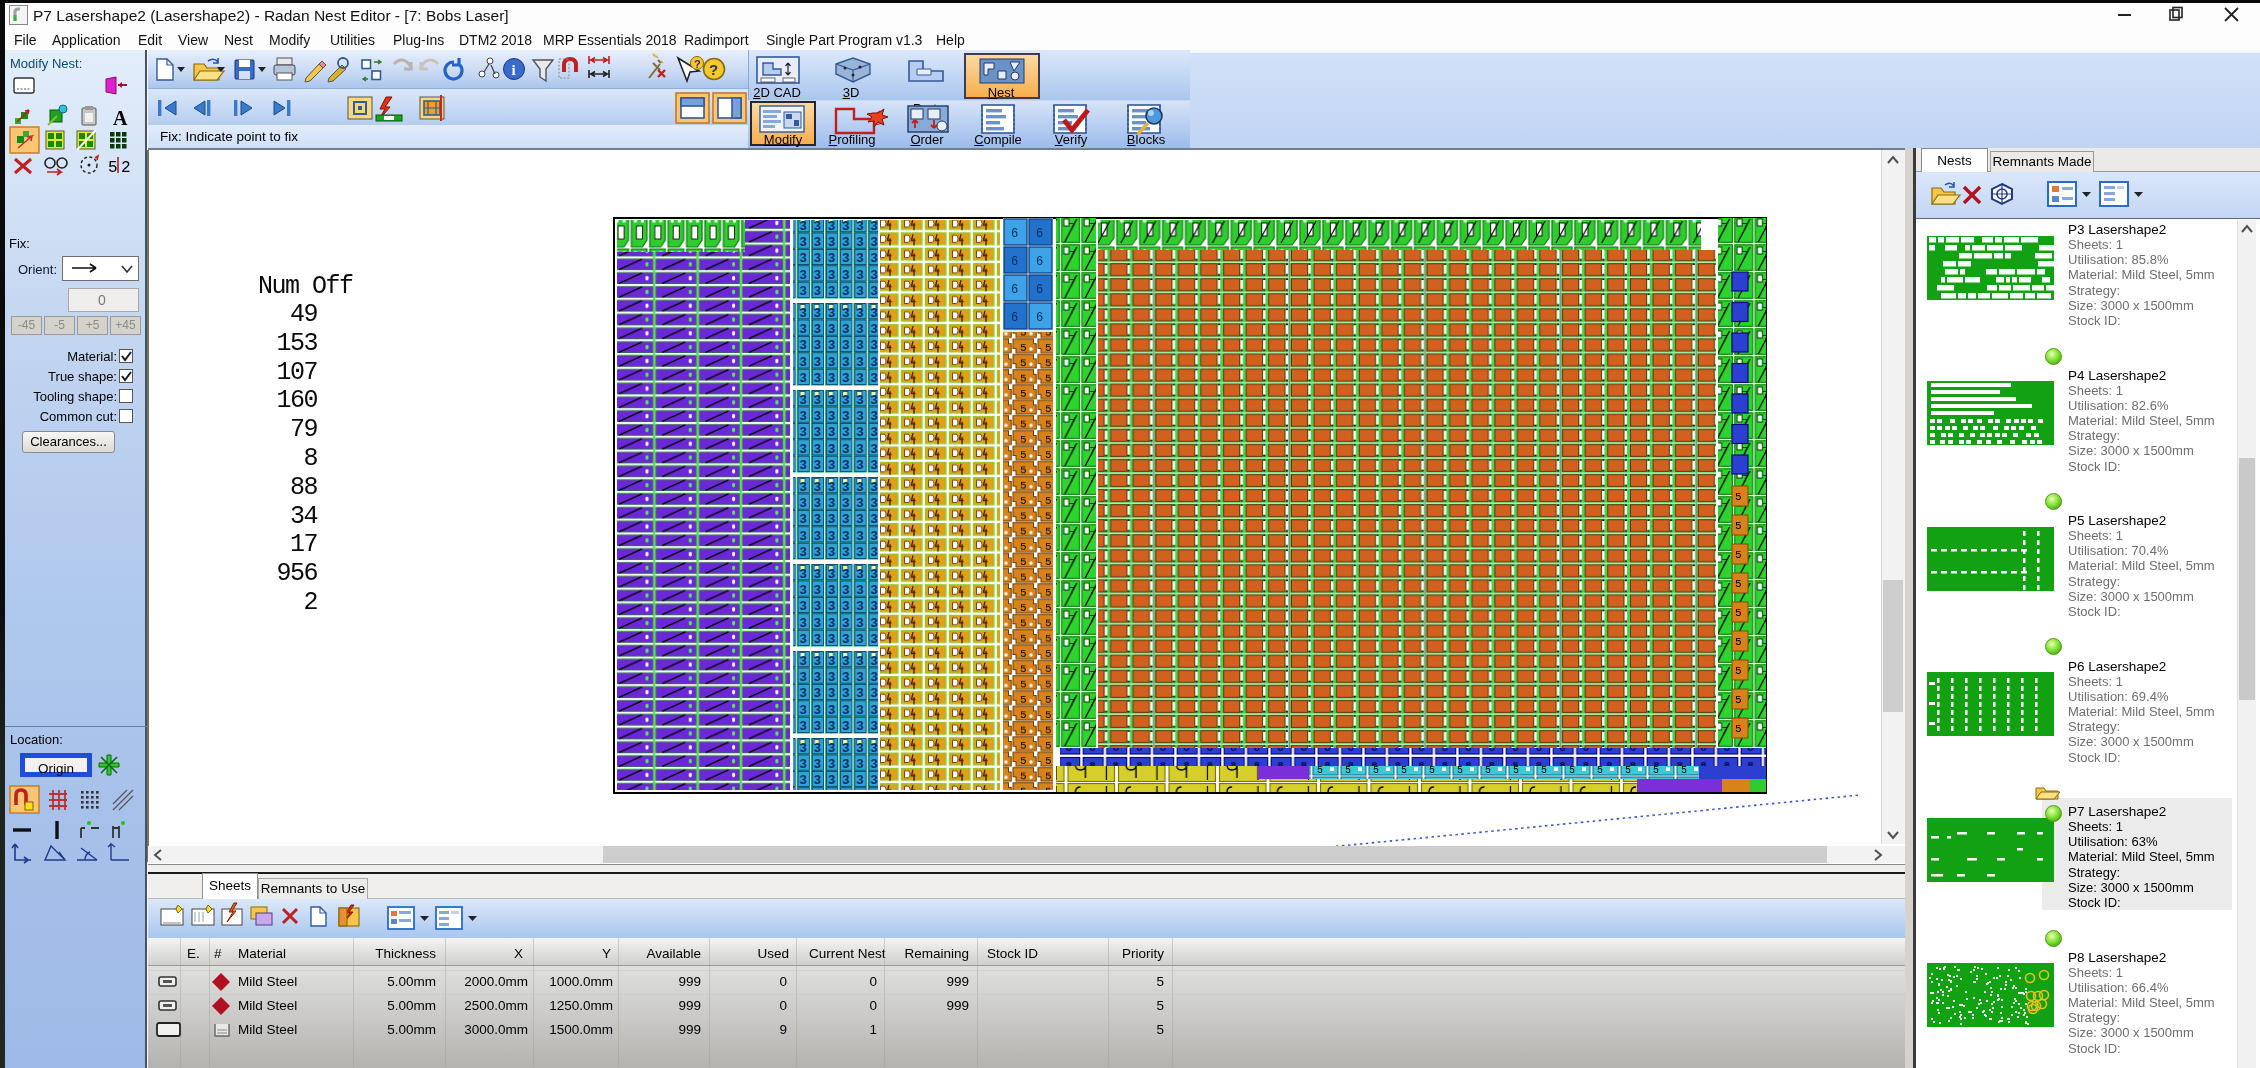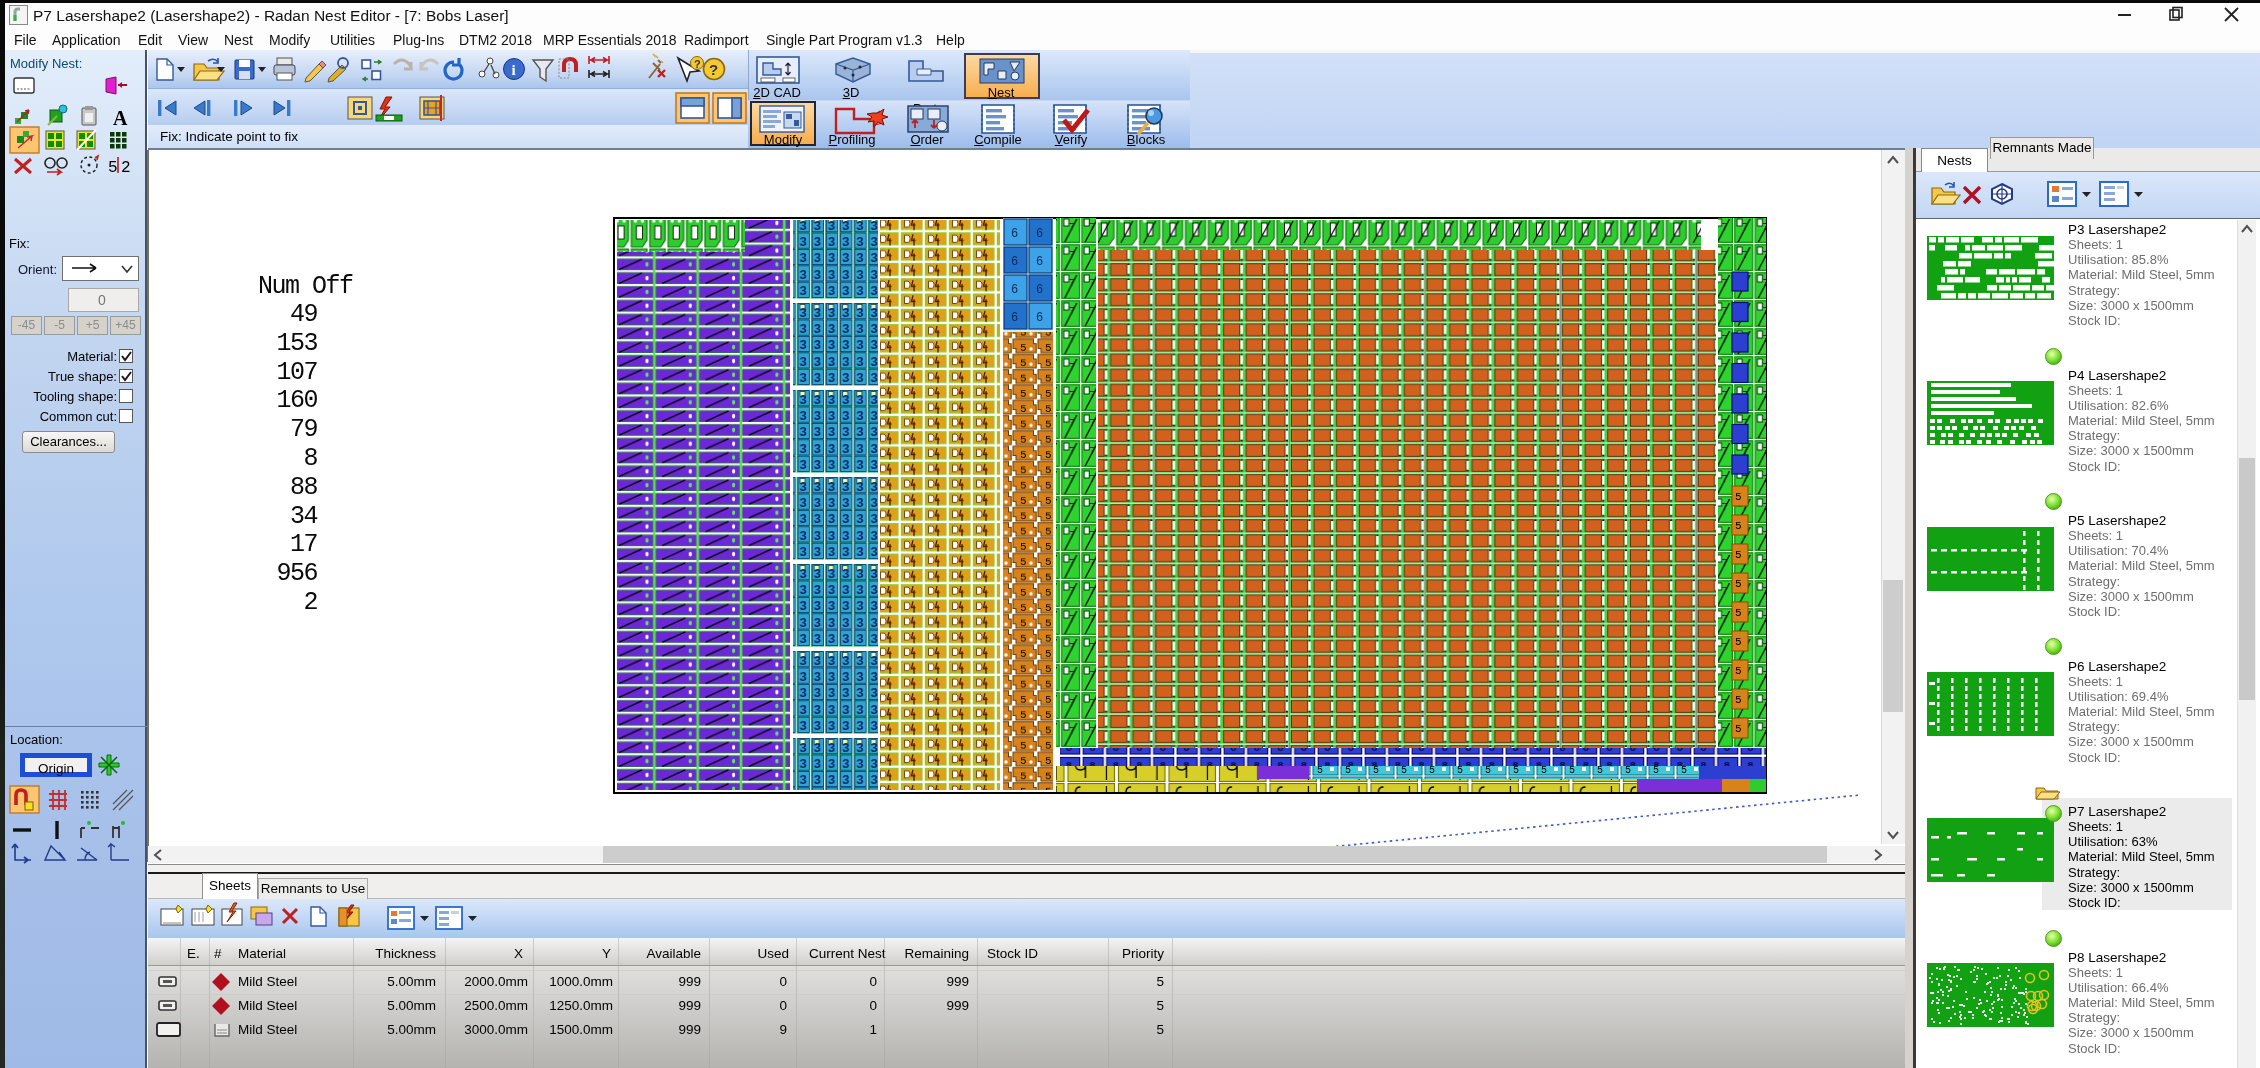--- a/index.html
+++ b/index.html
@@ -640,21 +640,21 @@
 <div style="position:absolute;left:591px;top:1022px;width:110px;height:16px;font:13.5px 'Liberation Sans';text-align:right;">999</div>
 <div style="position:absolute;left:677px;top:1022px;width:110px;height:16px;font:13.5px 'Liberation Sans';text-align:right;">9</div>
 <div style="position:absolute;left:767px;top:1022px;width:110px;height:16px;font:13.5px 'Liberation Sans';text-align:right;">1</div>
 <div style="position:absolute;left:859px;top:1072px;width:110px;height:16px;font:13.5px 'Liberation Sans';text-align:right;">990</div>
 <div style="position:absolute;left:1054px;top:1022px;width:110px;height:16px;font:13.5px 'Liberation Sans';text-align:right;">5</div>
 <div style="position:absolute;left:1905px;top:148px;width:11px;height:920px;background:#d6d3cf;"></div>
 <div style="position:absolute;left:1913px;top:148px;width:3px;height:920px;background:#3a3a3a;"></div>
 <div style="position:absolute;left:1916px;top:148px;width:344px;height:920px;background:#f0efed;"></div>
 <div style="position:absolute;left:1916px;top:148px;width:344px;height:24px;background:#eceae8;border-bottom:1px solid #999;"></div>
 <div style="position:absolute;left:1921px;top:148px;width:67px;height:25px;background:#fff;border:1px solid #888;border-bottom:none;font:13.5px 'Liberation Sans';text-align:center;line-height:23px;">Nests</div>
-<div style="position:absolute;left:1990px;top:137px;width:104px;height:22px;background:#eceae8;border:1px solid #999;border-bottom:none;font:13.5px 'Liberation Sans';text-align:center;line-height:20px;">Remnants Made</div>
+<div style="position:absolute;left:1990px;top:151px;width:104px;height:22px;background:#eceae8;border:1px solid #999;border-bottom:none;font:13.5px 'Liberation Sans';text-align:center;line-height:20px;">Remnants Made</div>
 <div style="position:absolute;left:1916px;top:172px;width:344px;height:46px;background:linear-gradient(#dbe7fa,#c2d6f4);"></div>
 <svg style="position:absolute;left:1916px;top:172px" width="344" height="46">
     <path d="M16 16 h9 l3 4 h11 v12 h-23 z" fill="#f5c648" stroke="#8a6a10" stroke-width="1.2"></path>
     <path d="M16 32 l6 -9 h22 l-7 9 z" fill="#fbe085" stroke="#8a6a10" stroke-width="1.2"></path>
     <path d="M29 13 q5 -4 9 1 m0 -4 v5 h-5" stroke="#2255aa" stroke-width="1.5" fill="none"></path>
     <path d="M48 15 l16 16 m0 -16 l-16 16" stroke="#b01020" stroke-width="3.4"></path>
     <path d="M86 12 l10 5 v10 l-10 5 l-10 -5 v-10 z" fill="#fff" stroke="#223a8a" stroke-width="2"></path>
     <circle cx="86" cy="22" r="5" fill="none" stroke="#223a8a" stroke-width="1.6"></circle>
     <path d="M86 13 v18 M77 22 h18" stroke="#223a8a" stroke-width="1.2"></path>
     <rect x="132" y="10" width="28" height="24" fill="#fff" stroke="#2a6acc" stroke-width="2"></rect>

